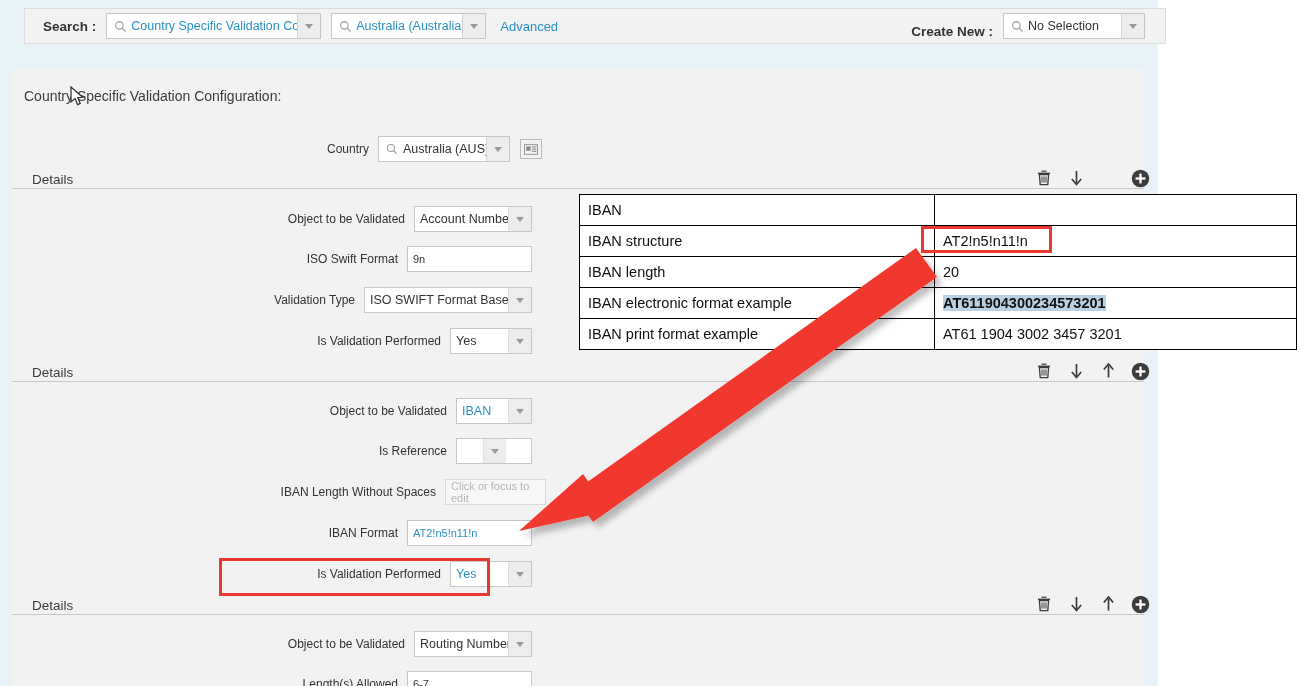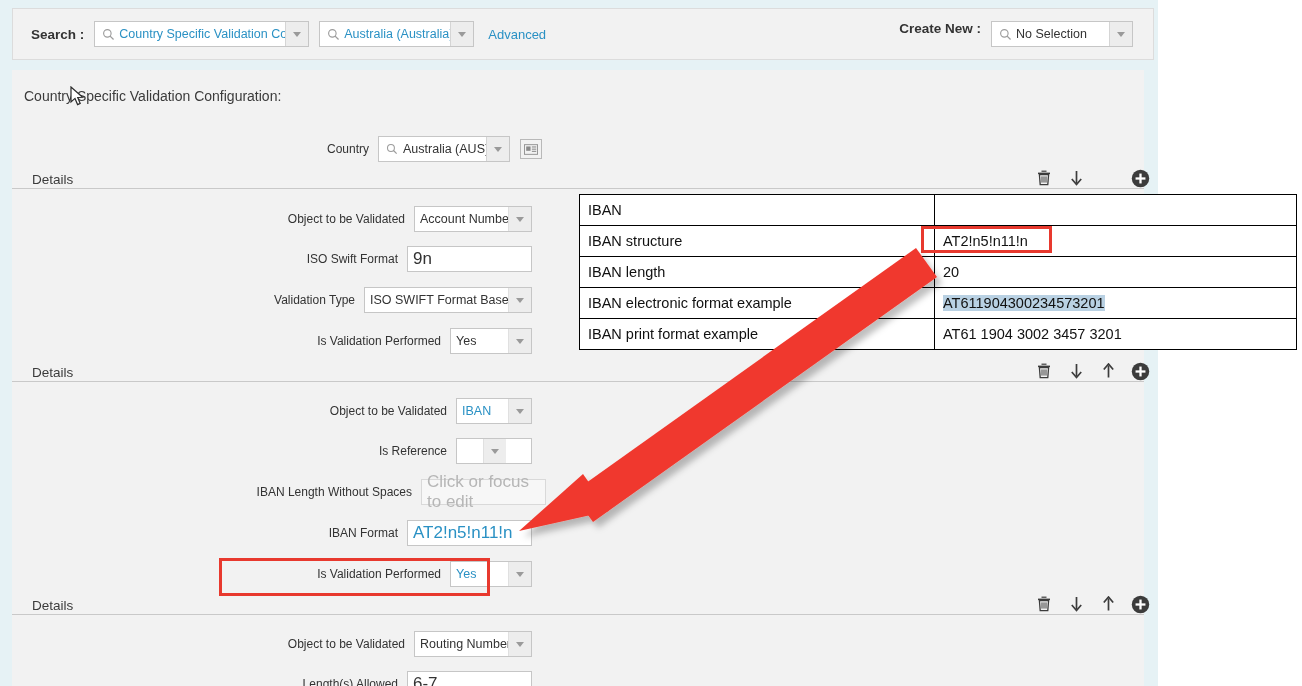--- a/index.html
+++ b/index.html
@@ -10,21 +10,21 @@
     overflow:hidden;
     position:relative;
   }
   
   #app-backdrop{
     position:absolute;left:0;top:0;width:1158px;height:686px;
     background:#e6f2f5;
   }
   
   #search-bar{
-    position:absolute;left:12px;top:8px;width:1142px;height:52px;
+    position:absolute;left:24px;top:8px;width:1142px;height:36px;
     background:#f2f2f2;
     border:1px solid #dcdcdc;
     box-sizing:border-box;
   }
   #search-bar-inner{
     position:absolute;left:0;top:0;right:0;bottom:0;
     display:flex;align-items:center;
   }
   .search-label{
     font-size:13.5px;color:#333;font-weight:bold;
@@ -49,21 +49,21 @@
     display:flex;align-items:center;justify-content:center;flex:0 0 auto;
     margin-left:auto;
   }
   .caret{
     width:0;height:0;border-left:4px solid transparent;border-right:4px solid transparent;
     border-top:5px solid #9a9a9a;
   }
   #search-lov-1{width:215px;margin-right:10px;}
   #search-lov-2{width:155px;margin-right:14px;}
   #advanced-link{font-size:13px;color:#2a91c4;cursor:pointer;}
-  #create-new-group{margin-left:auto;display:flex;align-items:flex-start;margin-right:20px;}
+  #create-new-group{margin-left:auto;display:flex;align-items:flex-end;margin-right:20px;}
   #create-new-label{font-size:13.5px;color:#333;font-weight:bold;margin-right:10px;white-space:nowrap;}
   #create-new-lov{width:142px;}
 
   
   #content-panel{
     position:absolute;left:12px;top:70px;width:1132px;height:616px;
     background:#f2f2f2;
     box-sizing:border-box;
   }
   #page-title{
@@ -77,21 +77,21 @@
 
   
   .form-row{position:absolute;display:flex;align-items:center;}
   .form-label{
     font-size:12px;color:#333;text-align:center;white-space:nowrap;
     margin-right:9px;
   }
   .tf{
     height:26px;background:#ffffff;border:1px solid #c6c6c6;
     box-sizing:border-box;display:flex;align-items:center;
-    font-size:17px;color:#333;padding:0 5px;
+    font-size:11px;color:#333;padding:0 5px;
   }
   .tf.blue{color:#2a91c4;}
   .tf.placeholder{color:#b6b6b6;background:#f7f7f7;border-color:#d9d9d9;}
   .sel{
     height:26px;background:#ffffff;border:1px solid #c6c6c6;
     box-sizing:border-box;display:flex;align-items:center;
   }
   .sel .sel-text{
     font-size:12.5px;color:#333;padding:0 5px;white-space:nowrap;overflow:hidden;
     flex:1 1 auto;
@@ -125,21 +125,21 @@
     z-index:20;
   }
   #iban-table td{
     border:1px solid #000;
     padding:4px 8px;
     height:22px;
     vertical-align:middle;
     white-space:nowrap;
   }
   #iban-table .c1{width:338px;}
-  .hl-text{background:#b9d1e3;}
+  .hl-text{background:#b9d1e3;font-weight:bold;}
 
   
   #annot-layer{position:absolute;left:0;top:0;width:1302px;height:686px;pointer-events:none;z-index:40;}
   .redbox{position:absolute;border:3px solid #e8392e;box-sizing:border-box;}
 
   
   #mouse-cursor{position:absolute;left:70px;top:86px;z-index:60;}
 </style>
 </head>
 <body>
@@ -338,21 +338,21 @@
     <div class="sel" style="width:76px;flex-direction:column;">
       <span class="sel-text">No</span>
       <span class="sel-arrow">
           <span class="caret"></span>
         </span>
     </div>
   </div>
 
   <div class="form-row" style="left:14px;top:409px;width:520px;justify-content:flex-end;">
     <span class="form-label">IBAN Length Without Spaces</span>
-    <div class="tf placeholder" style="width:125px;">Click or focus to edit</div>
+    <div class="tf placeholder" style="width:101px;">Click or focus to edit</div>
   </div>
 
   <div class="form-row" style="left:0;top:450px;width:520px;justify-content:flex-end;">
     <span class="form-label">IBAN Format</span>
     <div class="tf blue" style="width:125px;">AT2!n5!n11!n</div>
   </div>
 
   <div class="form-row" style="left:0;top:491px;width:520px;justify-content:flex-end;">
     <span class="form-label">Is Validation Performed</span>
     <div class="sel" style="width:82px;">

